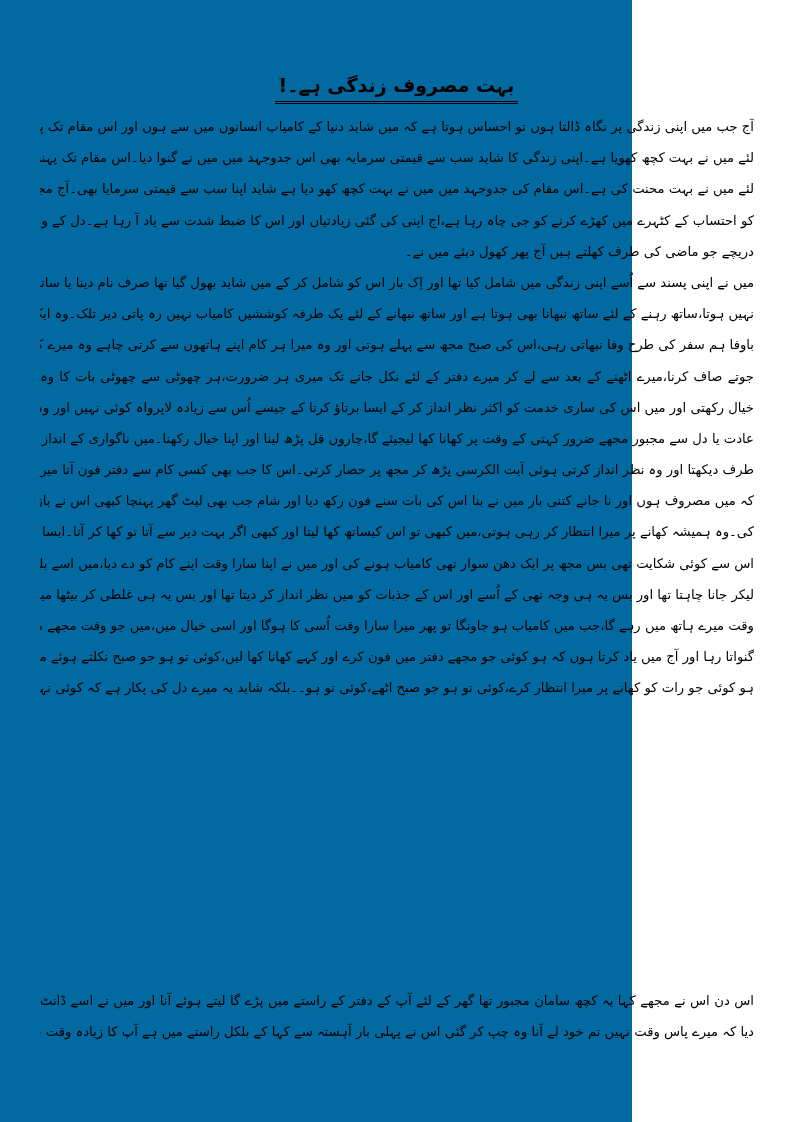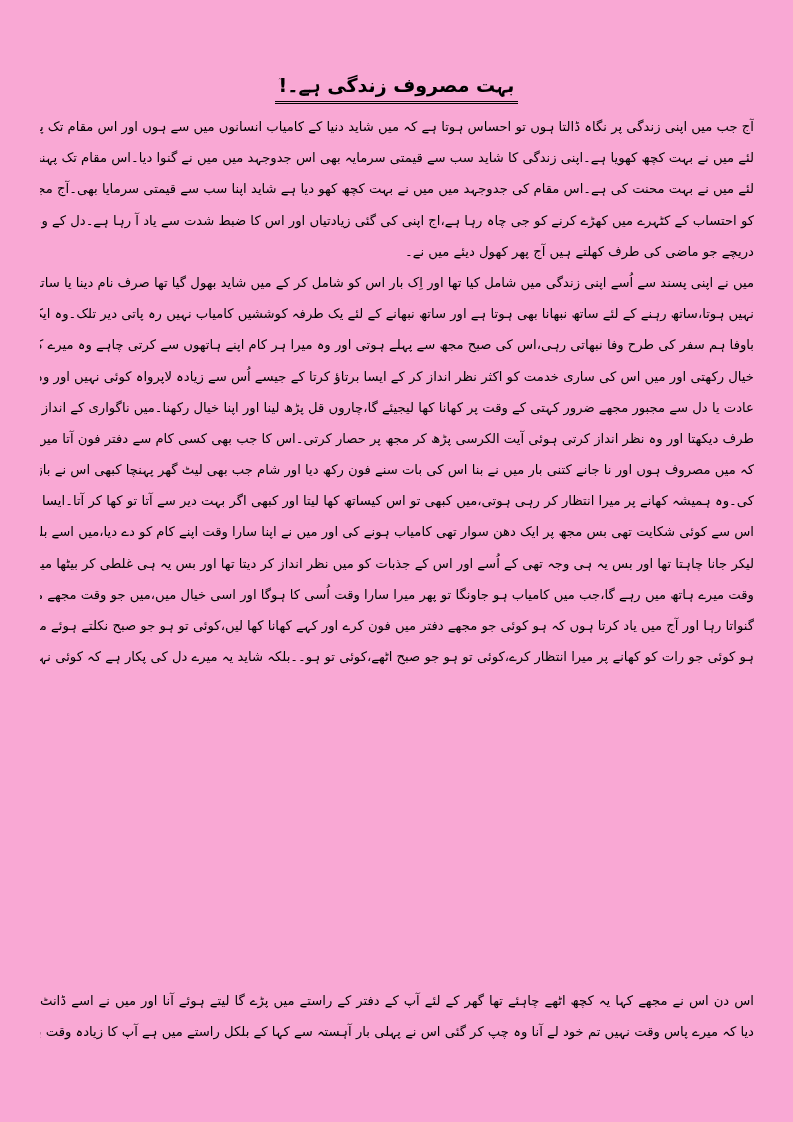--- a/index.html
+++ b/index.html
@@ -11,23 +11,23 @@
       width: 793px;
       height: 1122px;
       position: relative;
       overflow: hidden;
       color: #000000;
       font-family: "DejaVu Sans", sans-serif;
     }
     .page {
       position: absolute;
       left: 0; top: 0;
-      width: 793px;
+      width: 632px;
       height: 1122px;
-      background: #f9a8d4;
+      background: #0369a1;
     }
     .title-wrap {
       position: absolute;
       top: 70px;
       left: 0;
       width: 793px;
       text-align: center;
     }
     .title {
       display: inline-block;
@@ -80,30 +80,31 @@
   <div class="body-text para1">
     <span class="line">آج جب میں اپنی زندگی پر نگاہ ڈالتا ہوں تو احساس ہوتا ہے کہ میں شاید دنیا کے کامیاب انسانوں میں سے ہوں اور اس مقام تک پہنچنے کہ</span>
     <span class="line">لئے میں نے بہت کچھ کھویا ہے۔اپنی زندگی کا شاید سب سے قیمتی سرمایہ بھی اس جدوجہد میں میں نے گنوا دیا۔اس مقام تک پہنچنے کے</span>
     <span class="line">لئے میں نے بہت محنت کی ہے۔اس مقام کی جدوجہد میں میں نے بہت کچھ کھو دیا ہے شاید اپنا سب سے قیمتی سرمایا بھی۔آج مجھے دنیا کی ہر</span>
     <span class="line">کو احتساب کے کٹہرے میں کھڑے کرنے کو جی چاہ رہا ہے،اج اپنی کی گئی زیادتیاں اور اس کا ضبط شدت سے یاد آ رہا ہے۔دل کے وہ</span>
     <span class="line last">دریچے جو ماضی کی طرف کھلتے ہیں آج پھر کھول دیئے میں نے۔</span>
 
     <span class="line">میں نے اپنی پسند سے اُسے اپنی زندگی میں شامل کیا تھا اور اِک بار اس کو شامل کر کے میں شاید بھول گیا تھا صرف نام دینا یا ساتھ رہنا کافی</span>
     <span class="line">نہیں ہوتا،ساتھ رہنے کے لئے ساتھ نبھانا بھی ہوتا ہے اور ساتھ نبھانے کے لئے یک طرفہ کوششیں کامیاب نہیں رہ پاتی دیر تلک۔وہ ایک</span>
     <span class="line">باوفا ہم سفر کی طرح وفا نبھاتی رہی،اس کی صبح مجھ سے پہلے ہوتی اور وہ میرا ہر کام اپنے ہاتھوں سے کرتی چاہے وہ میرے کپڑوں کا دھونا ہوتا یا</span>
+    <span class="line">جوتے صاف کرنا،میرے اٹھنے کے بعد سے لے کر میرے دفتر کے لئے نکل جانے تک میری ہر ضرورت،ہر چھوٹی سے چھوٹی بات کا وہ</span>
     <span class="line">خیال رکھتی اور میں اس کی ساری خدمت کو اکثر نظر انداز کر کے ایسا برتاؤ کرتا کے جیسے اُس سے زیادہ لاپرواہ کوئی نہیں اور وہ پھر بھی اپنی</span>
     <span class="line">عادت یا دل سے مجبور مجھے ضرور کہتی کے وقت پر کھانا کھا لیجیئے گا،چاروں قل پڑھ لینا اور اپنا خیال رکھنا۔میں ناگواری کے انداز میں اس کی</span>
     <span class="line">طرف دیکھتا اور وہ نظر انداز کرتی ہوئی آیت الکرسی پڑھ کر مجھ پر حصار کرتی۔اس کا جب بھی کسی کام سے دفتر فون آتا میں اسے ڈانٹ دیتا</span>
     <span class="line">کہ میں مصروف ہوں اور نا جانے کتنی بار میں نے بنا اس کی بات سنے فون رکھ دیا اور شام جب بھی لیٹ گھر پہنچا کبھی اس نے باز پرس نہ</span>
     <span class="line">کی۔وہ ہمیشہ کھانے پر میرا انتظار کر رہی ہوتی،میں کبھی تو اس کیساتھ کھا لیتا اور کبھی اگر بہت دیر سے آتا تو کھا کر آتا۔ایسا نہیں تھا کہ مجھے</span>
     <span class="line">اس سے کوئی شکایت تھی بس مجھ پر ایک دھن سوار تھی کامیاب ہونے کی اور میں نے اپنا سارا وقت اپنے کام کو دے دیا،میں اسے بلندیوں پر</span>
     <span class="line">لیکر جانا چاہتا تھا اور بس یہ ہی وجہ تھی کے اُسے اور اس کے جذبات کو میں نظر انداز کر دیتا تھا اور بس یہ ہی غلطی کر بیٹھا میں نے یہی سوچا کہ</span>
     <span class="line">وقت میرے ہاتھ میں رہے گا،جب میں کامیاب ہو جاونگا تو پھر میرا سارا وقت اُسی کا ہوگا اور اسی خیال میں،میں جو وقت مجھے میسر تھا وہ</span>
     <span class="line">گنواتا رہا اور آج میں یاد کرتا ہوں کہ ہو کوئی جو مجھے دفتر میں فون کرے اور کہے کھانا کھا لیں،کوئی تو ہو جو صبح نکلتے ہوئے مجھے رخصت کرے،</span>
     <span class="line">ہو کوئی جو رات کو کھانے پر میرا انتظار کرے،کوئی تو ہو جو صبح اٹھے،کوئی تو ہو۔۔بلکہ شاید یہ میرے دل کی پکار ہے کہ کوئی نہیں بلکہ وہ'</span>
   </div>
 
   <div class="body-text para2">
-    <span class="line">اس دن اس نے مجھے کہا یہ کچھ اٹھے چاہئے تھا گھر کے لئے آپ کے دفتر کے راستے میں پڑے گا لیتے ہوئے آنا اور میں نے اسے ڈانٹ</span>
+    <span class="line">اس دن اس نے مجھے کہا یہ کچھ سامان مجبور تھا گھر کے لئے آپ کے دفتر کے راستے میں پڑے گا لیتے ہوئے آنا اور میں نے اسے ڈانٹ</span>
     <span class="line">دیا کہ میرے پاس وقت نہیں تم خود لے آنا وہ چپ کر گئی اس نے پہلی بار آہستہ سے کہا کے بلکل راستے میں ہے آپ کا زیادہ وقت برباد نہیں</span>
   </div>
 
 </div>
 
 </body></html>

